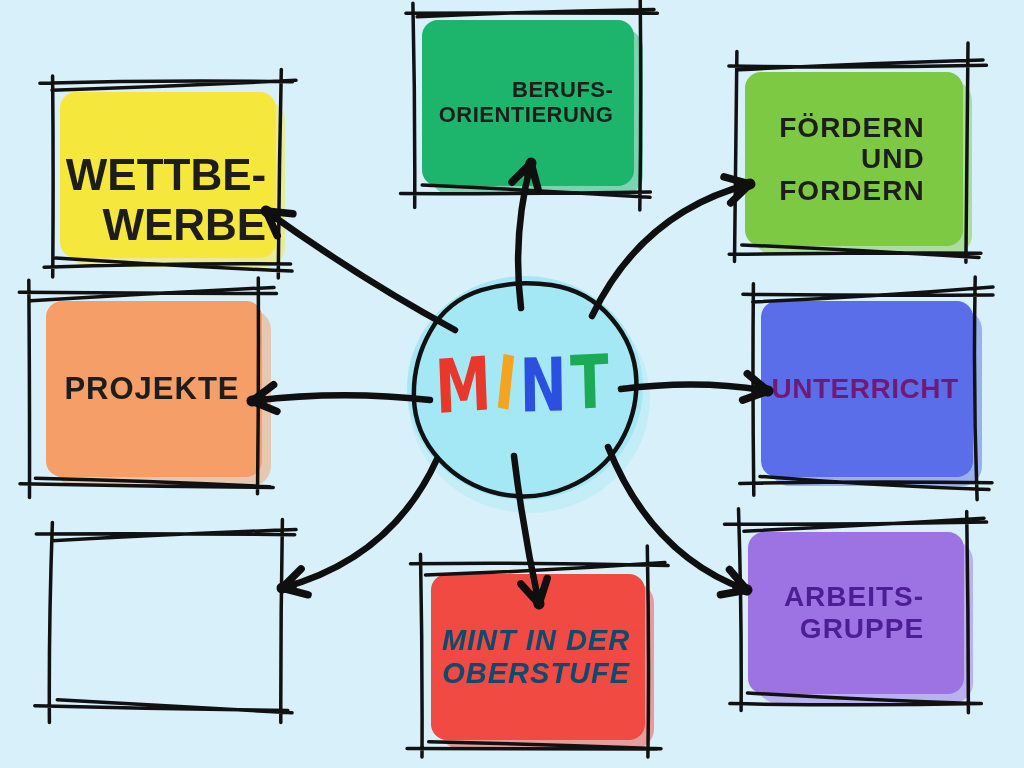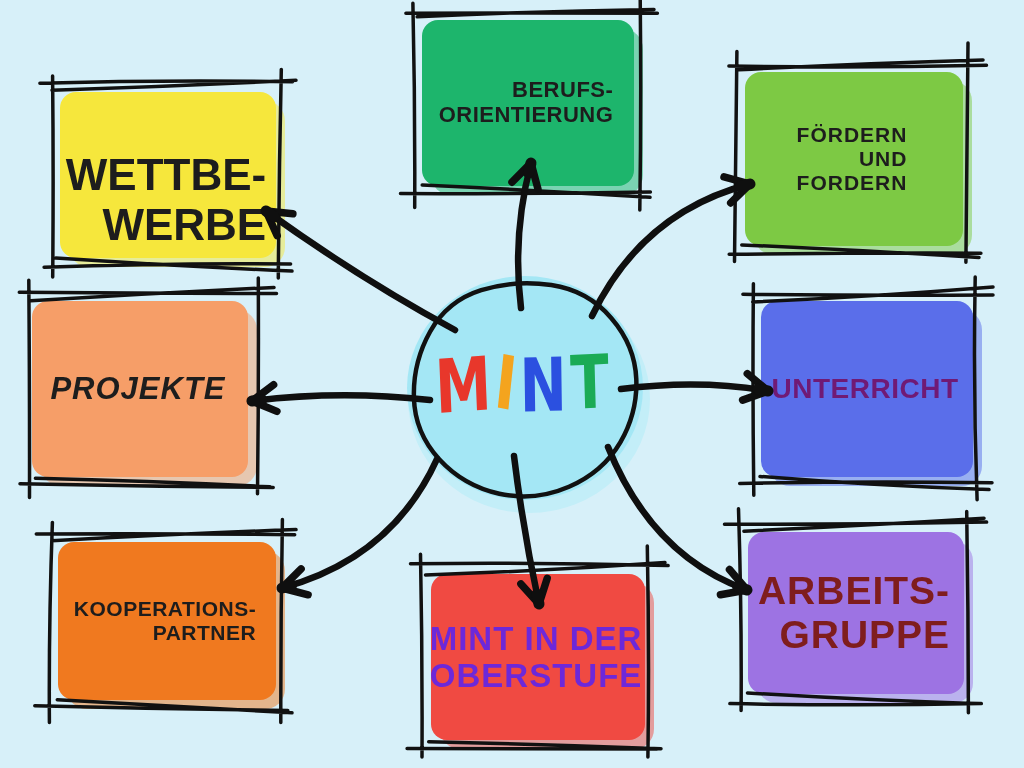--- a/index.html
+++ b/index.html
@@ -51,50 +51,44 @@
   </div>
   <div class="node" style="left: 414px; top: 12px; width: 224px; height: 182px;">
     <div class="node-shadow" style="left: 17px; top: 17px; width: 212px; height: 166px; background: rgb(29, 181, 108);"></div>
     <div class="node-fill" style="left: 8px; top: 8px; width: 212px; height: 166px; background: rgb(29, 181, 108);"></div>
     <div class="node-label" style="font-size: 22px; letter-spacing: 0.5px; color: rgb(29, 29, 29);">BERUFS-
 ORIENTIERUNG</div>
   </div>
   <div class="node" style="left: 737px; top: 64px; width: 230px; height: 190px;">
     <div class="node-shadow" style="left: 17px; top: 17px; width: 218px; height: 174px; background: rgb(125, 201, 68);"></div>
     <div class="node-fill" style="left: 8px; top: 8px; width: 218px; height: 174px; background: rgb(125, 201, 68);"></div>
-    <div class="node-label" style="font-size: 21px; letter-spacing: 1px; color: rgb(29, 29, 29);">FÖRDERN
+    <div class="node-label" style="font-size: 28px; letter-spacing: 1px; color: rgb(29, 29, 29);">FÖRDERN
 UND
 FORDERN</div>
   </div>
-  <div class="node" style="left: 24px; top: 293px; width: 228px; height: 192px; font-style: italic;">
+  <div class="node" style="left: 38px; top: 293px; width: 228px; height: 192px;">
     <div class="node-shadow" style="left: 17px; top: 17px; width: 216px; height: 176px; background: rgb(246, 158, 104);"></div>
     <div class="node-fill" style="left: 8px; top: 8px; width: 216px; height: 176px; background: rgb(246, 158, 104);"></div>
     <div class="node-label" style="font-size: 31px; letter-spacing: 1px; color: rgb(29, 29, 29);">PROJEKTE</div>
   </div>
   <div class="node" style="left: 753px; top: 293px; width: 224px; height: 192px;">
     <div class="node-shadow" style="left: 17px; top: 17px; width: 212px; height: 176px; background: rgb(90, 110, 234);"></div>
     <div class="node-fill" style="left: 8px; top: 8px; width: 212px; height: 176px; background: rgb(90, 110, 234);"></div>
     <div class="node-label" style="font-size: 28px; letter-spacing: 0.5px; color: #701a75;">UNTERRICHT</div>
   </div>
-  <div class="node" style="left: 50px; top: 534px; width: 230px; height: 174px;">
-    <div class="node-shadow" style="left: 17px; top: 17px; width: 218px; height: 158px; background: rgb(240, 121, 31);"></div>
-    <div class="node-fill" style="left: 8px; top: 8px; width: 218px; height: 158px; background: rgb(240, 121, 31);"></div>
-    <div class="node-label" style="font-size: 21px; letter-spacing: 0.5px; color: rgb(29, 29, 29);">KOOPERATIONS-
-PARTNER</div>
-  </div>
   <div class="node" style="left: 423px; top: 566px; width: 226px; height: 182px;">
     <div class="node-shadow" style="left: 17px; top: 17px; width: 214px; height: 166px; background: rgb(240, 74, 66);"></div>
     <div class="node-fill" style="left: 8px; top: 8px; width: 214px; height: 166px; background: rgb(240, 74, 66);"></div>
-    <div class="node-label" style="font-size: 33px; letter-spacing: 1px; color: #6d28d9;">MINT IN DER
+    <div class="node-label" style="font-size: 29px; letter-spacing: 1px; color: #0c4a6e; font-style: italic;">MINT IN DER
 OBERSTUFE</div>
   </div>
   <div class="node" style="left: 740px; top: 524px; width: 228px; height: 178px;">
     <div class="node-shadow" style="left: 17px; top: 17px; width: 216px; height: 162px; background: rgb(157, 115, 227);"></div>
     <div class="node-fill" style="left: 8px; top: 8px; width: 216px; height: 162px; background: rgb(157, 115, 227);"></div>
-    <div class="node-label" style="font-size: 39px; letter-spacing: 1px; color: #7f1d1d;">ARBEITS-
+    <div class="node-label" style="font-size: 28px; letter-spacing: 1px; color: #4c1d95;">ARBEITS-
 GRUPPE</div>
   </div>
 
   <div class="mint">
     <span class="l0" style="color: rgb(232, 55, 43);">M</span>
     <span class="l1" style="color: rgb(244, 164, 30);">I</span>
     <span class="l2" style="color: rgb(43, 80, 224);">N</span>
     <span class="l3" style="color: rgb(27, 171, 85);">T</span>
   </div>
 

